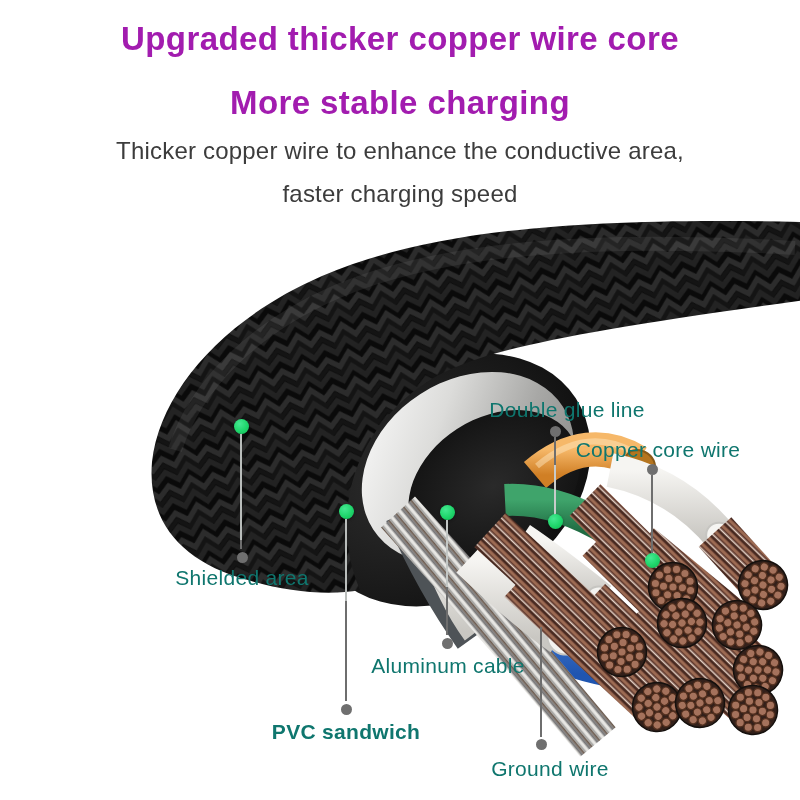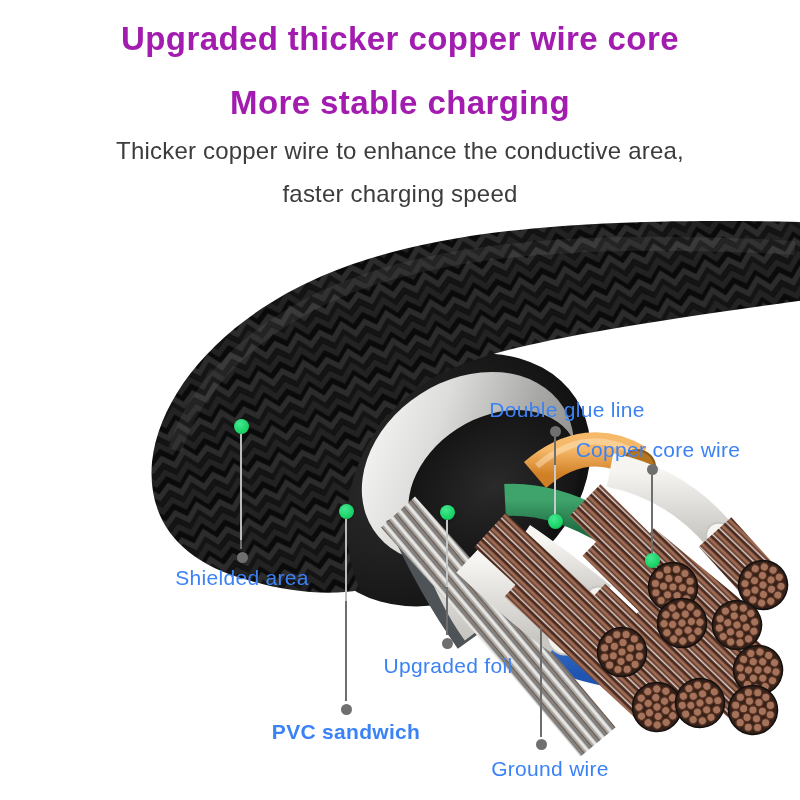--- a/index.html
+++ b/index.html
@@ -10,21 +10,21 @@
   #t1{top:20px;} #t2{top:84px;}
   .sub{font-size:24px;font-weight:400;color:#3c3c3c;letter-spacing:.2px;}
   #s1{top:137px;} #s2{top:180px;}
   #cable-svg{position:absolute;left:0;top:0;}
   .co{position:absolute;}
   .dotg{position:absolute;width:15px;height:15px;border-radius:50%;
         background:radial-gradient(circle at 38% 32%,#45e992 0%,#1ed56a 55%,#12b355 100%);
         box-shadow:0 1px 3px rgba(0,0,0,.35);}
   .dotx{position:absolute;width:11px;height:11px;border-radius:50%;background:#6f6f6f;}
   .leader{position:absolute;width:2px;background:#6e6e6e;}
-  .clabel{position:absolute;transform:translateX(-50%);font-size:21px;color:#3b82f6;
+  .clabel{position:absolute;transform:translateX(-50%);font-size:21px;color:#0f766e;
           letter-spacing:.3px;white-space:nowrap;}
 </style>
 </head>
 <body>
 
 <div class="hdr title" id="t1">Upgraded thicker copper wire core</div>
 <div class="hdr title" id="t2">More stable charging</div>
 <div class="hdr sub" id="s1">Thicker copper wire to enhance the conductive area,</div>
 <div class="hdr sub" id="s2">faster charging speed</div>
 
@@ -348,21 +348,21 @@
   <div class="dotg" style="left:234px;top:419px;"></div>
   <div class="leader" style="left:240px;top:434px;height:115px;background:linear-gradient(#b9bdbb 0%,#b9bdbb 92%,#6e6e6e 92%);"></div>
   <div class="dotx" style="left:237px;top:552px;"></div>
   <div class="clabel" style="left:242px;top:566px;">Shielded area</div>
 </div>
 
 <div class="co">
   <div class="dotg" style="left:440px;top:505px;"></div>
   <div class="leader" style="left:446px;top:520px;height:115px;background:linear-gradient(#c3c7c5 0%,#c3c7c5 58%,#6e6e6e 58%);"></div>
   <div class="dotx" style="left:442px;top:638px;"></div>
-  <div class="clabel" style="left:448px;top:654px;">Upgraded foil</div>
+  <div class="clabel" style="left:448px;top:654px;">Aluminum cable</div>
 </div>
 
 <div class="co">
   <div class="dotg" style="left:339px;top:504px;"></div>
   <div class="leader" style="left:345px;top:519px;height:182px;background:linear-gradient(#b9bdbb 0%,#b9bdbb 45%,#6e6e6e 45%);"></div>
   <div class="dotx" style="left:341px;top:704px;"></div>
   <div class="clabel" style="left:346px;top:720px;font-weight:bold;">PVC sandwich</div>
 </div>
 
 <div class="co">

